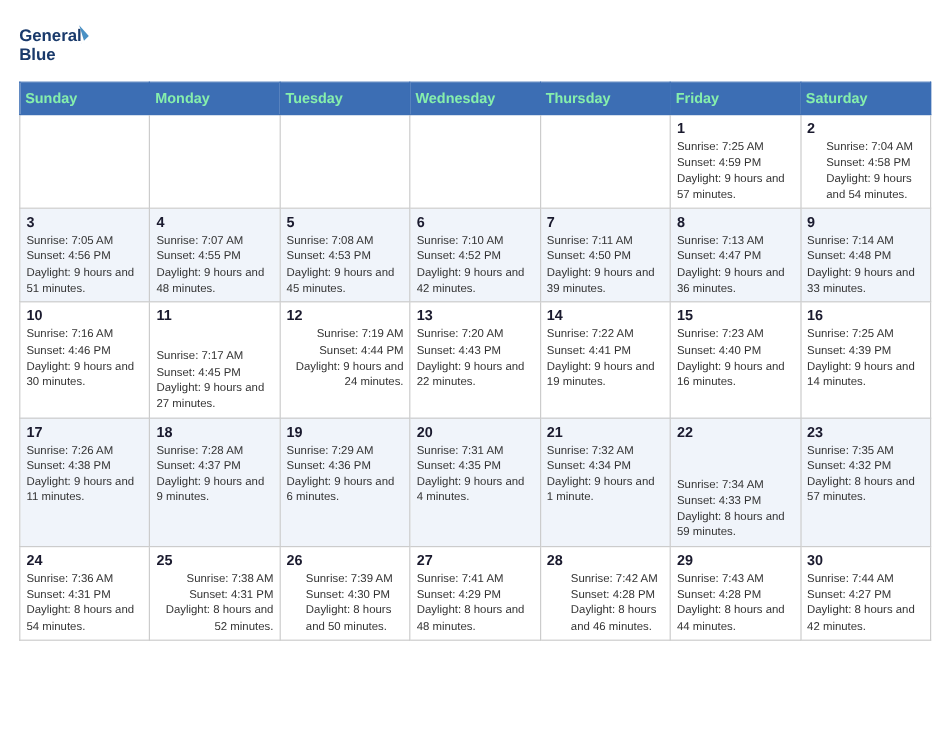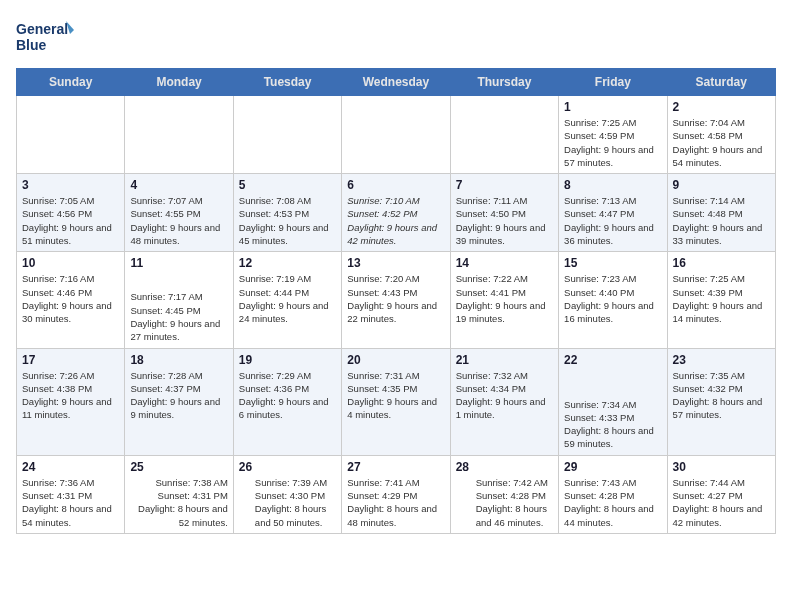--- a/index.html
+++ b/index.html
@@ -32,25 +32,25 @@
     .location {
       font-size: 14px;
       color: #444;
     }
     .calendar {
       width: 100%;
       border-collapse: collapse;
     }
     .calendar th {
       background-color: #3c6eb4;
-      color: #e5e5e5;
+      color: #86efac;
       font-size: 12px;
       font-weight: bold;
       padding: 6px 4px;
-      text-align: center;
+      text-align: left;
       border: 1px solid #3c6eb4;
     }
     .calendar td {
       vertical-align: top;
       border: 1px solid #ccc;
       padding: 4px 5px;
       font-size: 10px;
       color: #333;
       width: calc(100% / 7);
       min-height: 80px;
@@ -119,21 +119,21 @@
         <td class="empty-cell"></td>
         <td class="empty-cell"></td>
         <td>
           <span class="day-number">1</span>
           <div class="day-info" style="white-space: pre-line;">Sunrise: 7:25 AM
 Sunset: 4:59 PM
 Daylight: 9 hours and 57 minutes.</div>
         </td>
         <td>
           <span class="day-number">2</span>
-          <div class="day-info" style="white-space: pre-line;">Sunrise: 7:04 AM
+          <div class="day-info" style="white-space: pre-line; margin-left: 16px;">Sunrise: 7:04 AM
 Sunset: 4:58 PM
 Daylight: 9 hours and 54 minutes.</div>
         </td>
       </tr>
       <tr class="row2">
         <td>
           <span class="day-number">3</span>
           <div class="day-info" style="white-space: pre-line;">Sunrise: 7:05 AM
 Sunset: 4:56 PM
 Daylight: 9 hours and 51 minutes.</div>
@@ -145,21 +145,21 @@
 Daylight: 9 hours and 48 minutes.</div>
         </td>
         <td>
           <span class="day-number">5</span>
           <div class="day-info" style="white-space: pre-line;">Sunrise: 7:08 AM
 Sunset: 4:53 PM
 Daylight: 9 hours and 45 minutes.</div>
         </td>
         <td>
           <span class="day-number">6</span>
-          <div class="day-info" style="white-space: pre-line; font-style: italic;">Sunrise: 7:10 AM
+          <div class="day-info" style="white-space: pre-line;">Sunrise: 7:10 AM
 Sunset: 4:52 PM
 Daylight: 9 hours and 42 minutes.</div>
         </td>
         <td>
           <span class="day-number">7</span>
           <div class="day-info" style="white-space: pre-line;">Sunrise: 7:11 AM
 Sunset: 4:50 PM
 Daylight: 9 hours and 39 minutes.</div>
         </td>
         <td>
@@ -183,21 +183,21 @@
 Daylight: 9 hours and 30 minutes.</div>
         </td>
         <td>
           <span class="day-number">11</span>
           <div class="day-info" style="white-space: pre-line; margin-top: 20px;">Sunrise: 7:17 AM
 Sunset: 4:45 PM
 Daylight: 9 hours and 27 minutes.</div>
         </td>
         <td>
           <span class="day-number">12</span>
-          <div class="day-info" style="white-space: pre-line;">Sunrise: 7:19 AM
+          <div class="day-info" style="white-space: pre-line; text-align: right;">Sunrise: 7:19 AM
 Sunset: 4:44 PM
 Daylight: 9 hours and 24 minutes.</div>
         </td>
         <td>
           <span class="day-number">13</span>
           <div class="day-info" style="white-space: pre-line;">Sunrise: 7:20 AM
 Sunset: 4:43 PM
 Daylight: 9 hours and 22 minutes.</div>
         </td>
         <td>

